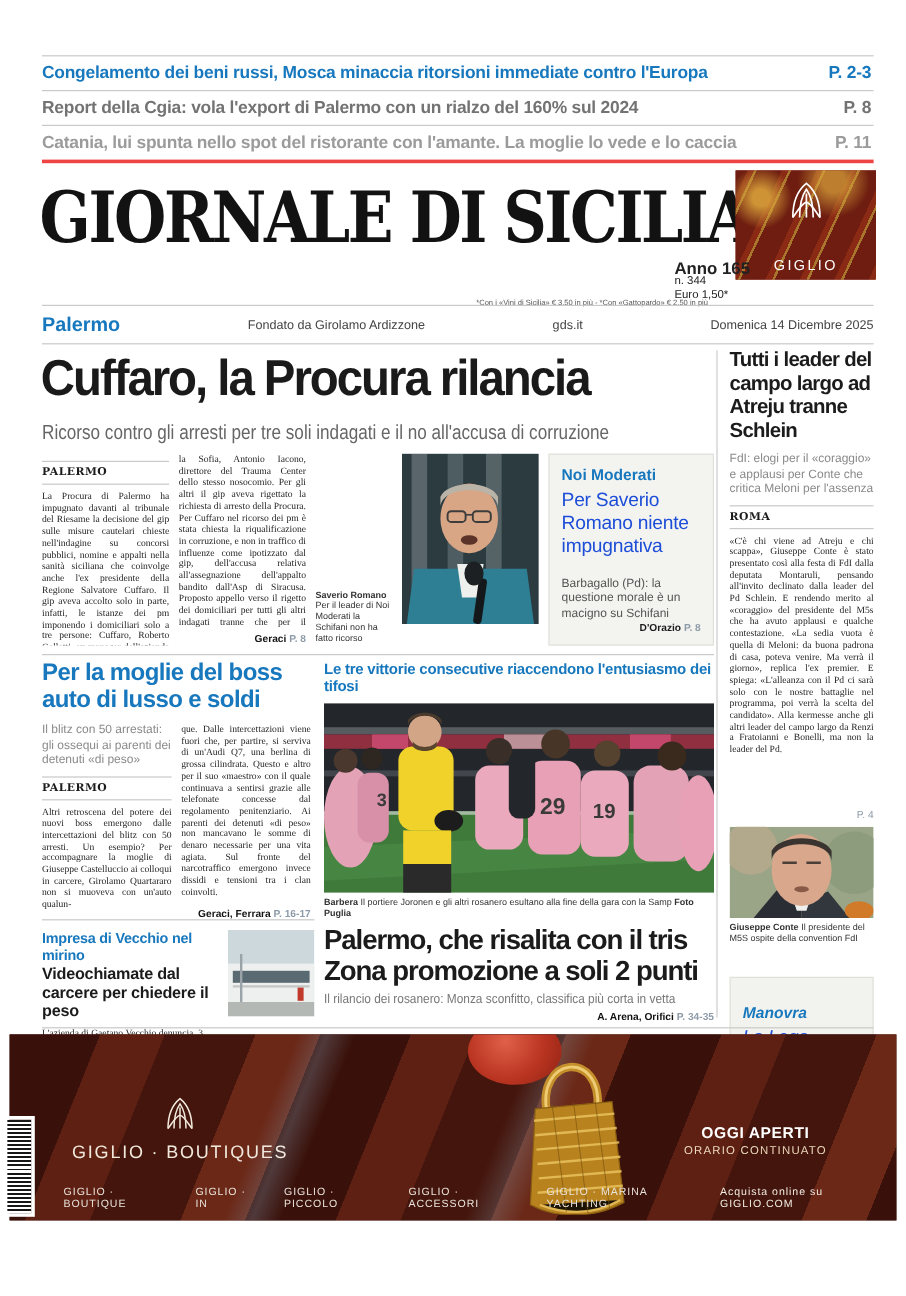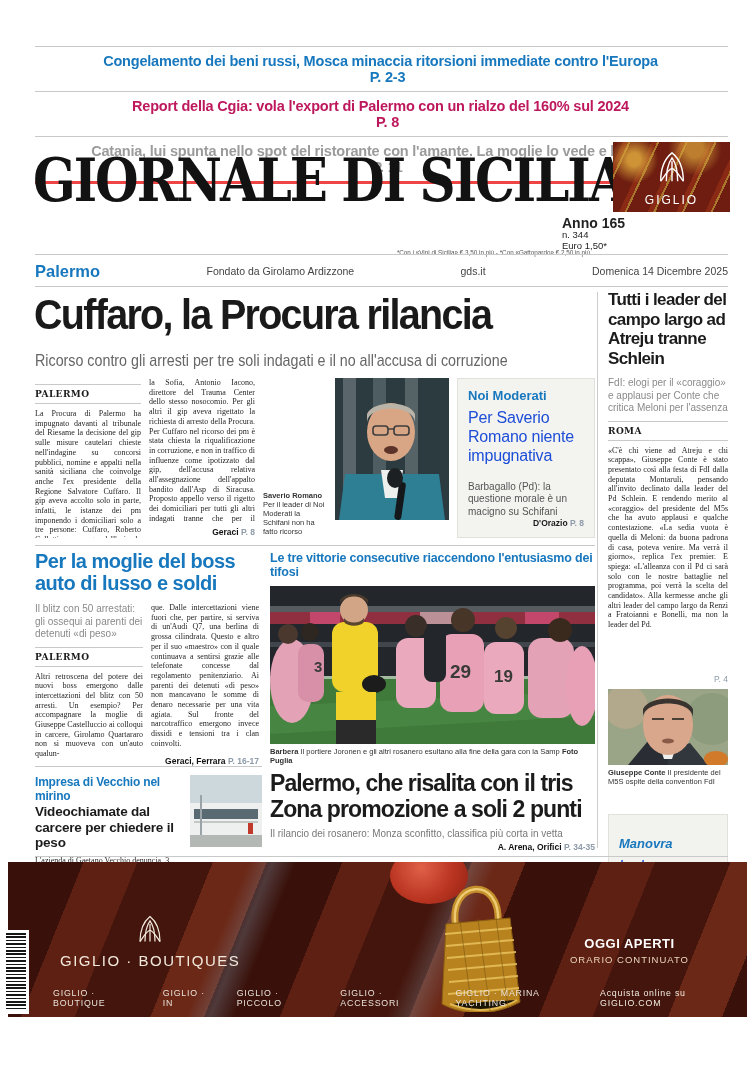--- a/index.html
+++ b/index.html
@@ -1,29 +1,29 @@
 <!DOCTYPE html>
 <html><head>
 <meta charset="utf-8">
 <style>
   html,body{margin:0;padding:0;background:#e9e9e9;}
   .page{position:relative;width:755px;height:1080px;background:#fff;margin:0 auto;
         font-family:"Liberation Sans",sans-serif;overflow:hidden;color:#1b1b1b;}
   
   .topstrip{position:absolute;left:35px;right:27px;top:46px;}
   .ts-row{display:flex;justify-content:space-between;align-items:center;
-          border-top:1px solid #c9c9c9;padding:6px 2px 6px 0;font-weight:bold;font-size:14.5px;letter-spacing:-0.2px;flex-direction:column;}
+          border-top:1px solid #c9c9c9;padding:6px 2px 6px 0;font-weight:bold;font-size:14.5px;letter-spacing:-0.2px;}
   .ts-row:last-child{border-bottom:3px solid #ef4444;}
-  .ts-blue{color:#1878be;} .ts-dark{color:#be185d;} .ts-gray{color:#9b9b9b;}
+  .ts-blue{color:#1878be;} .ts-dark{color:#737373;} .ts-gray{color:#9b9b9b;}
   .ts-page{flex:0 0 auto;margin-left:14px;}
   
   .masthead{position:absolute;left:33px;top:146px;font-family:"DejaVu Serif",serif;font-weight:900;
             font-size:50px;letter-spacing:-2px;white-space:nowrap;color:#121212;
             transform:scale(1.0,1.18);transform-origin:left top;}
-  .gigliobox{position:absolute;left:613px;top:142px;width:117px;height:70px;overflow:hidden;
+  .gigliobox{position:absolute;left:613px;top:142px;width:117px;height:91px;overflow:hidden;
              background:
                radial-gradient(circle at 18% 25%, rgba(222,168,60,.85) 0 6%, rgba(222,168,60,0) 22%),
                radial-gradient(circle at 70% 10%, rgba(222,168,60,.7) 0 8%, rgba(222,168,60,0) 26%),
                repeating-linear-gradient(115deg,#6e1d10 0 9px,#8a2a15 9px 14px,#a8762c 14px 16px,#6e1d10 16px 26px),
                #7a2012;}
   .gigliobox .brand{position:absolute;left:0;right:0;bottom:5px;text-align:center;color:#fff;
                     font-size:12px;letter-spacing:2px;font-weight:400;}
   .gigliobox svg{position:absolute;left:50%;top:8px;transform:translateX(-50%);}
   .issueinfo{position:absolute;left:562px;top:218px;font-size:9.5px;line-height:11px;color:#222;}
   .issueinfo .b{font-weight:bold;font-size:14px;}

